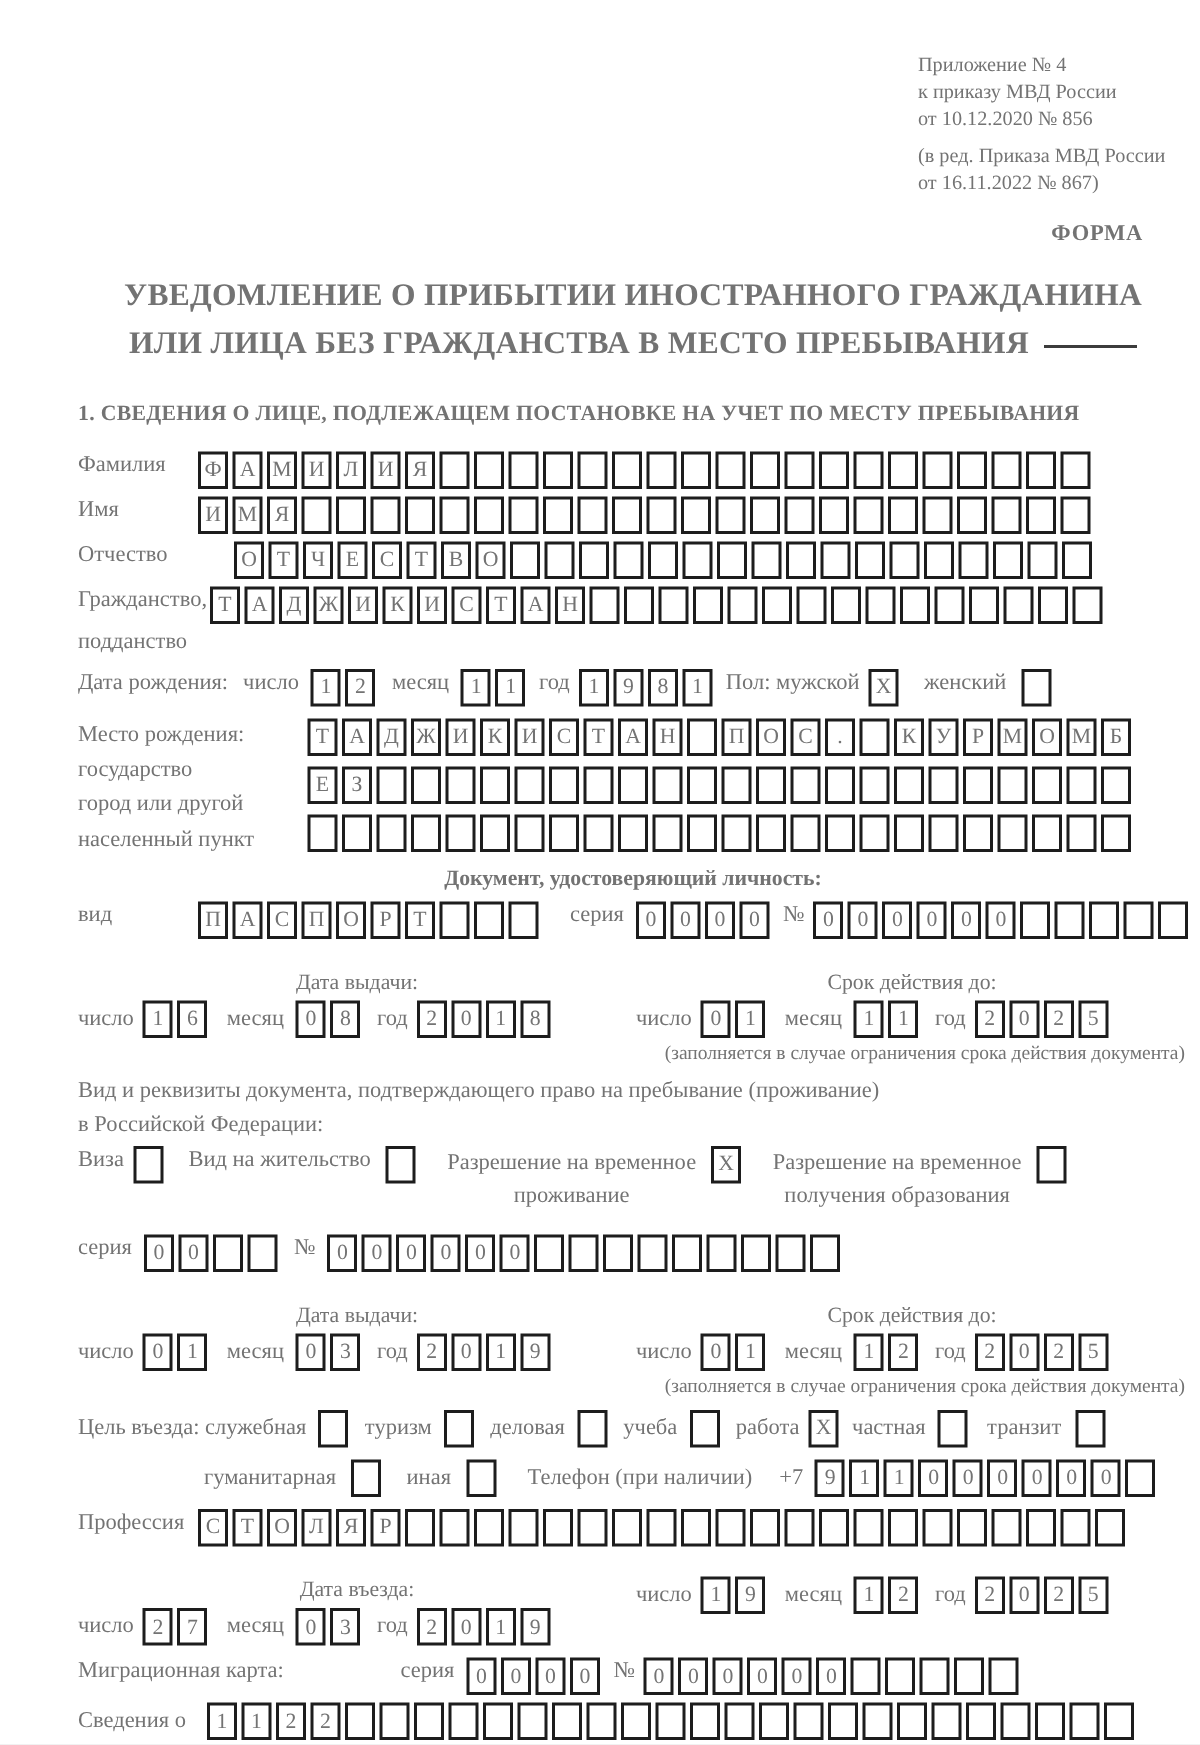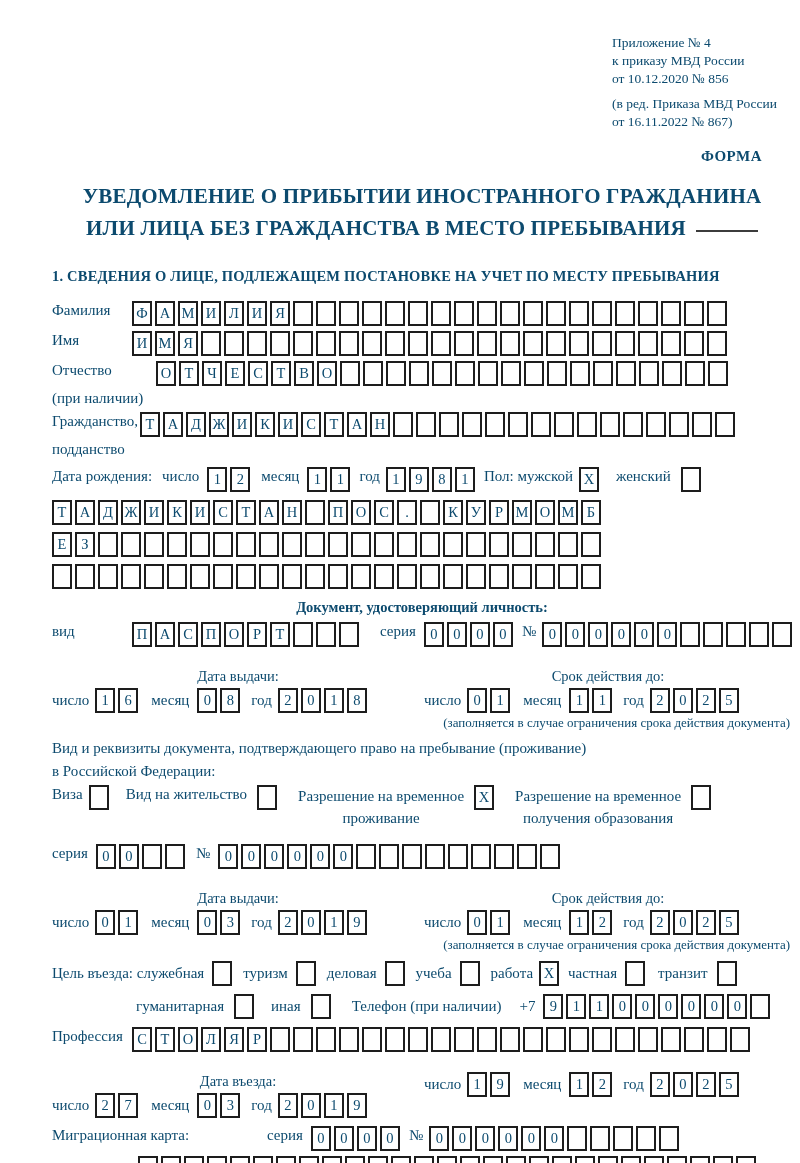--- a/index.html
+++ b/index.html
@@ -1,18 +1,18 @@
 <!DOCTYPE html>
 <html><head>
 <meta charset="utf-8">
 <style>
   html,body{margin:0;padding:0;background:#e8e8e8;}
   .page{
     width:800px;height:1163px;box-sizing:border-box;overflow:hidden;
-    margin:0 auto;background:#ffffff;color:#0c4a6e;
+    margin:0 auto;background:#ffffff;color:#737373;
     font-family:"Liberation Serif","DejaVu Serif",serif;
     font-size:15px;line-height:1.25;
     padding:34px 8px 10px 52px;position:relative;
   }
   .annex{width:200px;margin-left:560px;font-size:13.5px;line-height:1.35;}
   .annex .gap{height:6px;}
   .forma{font-weight:bold;text-align:right;padding-right:30px;margin-top:16px;font-size:15px;letter-spacing:.5px;}
   .title{
     text-align:center;font-weight:bold;font-size:21px;line-height:1.55;margin-top:14px;letter-spacing:.2px;
   }
@@ -162,21 +162,20 @@
         <span class="cell"></span>
         <span class="cell"></span>
         <span class="cell"></span>
         <span class="cell"></span>
         <span class="cell"></span>
         <span class="cell"></span>
         <span class="cell"></span>
         <span class="cell"></span>
       </span>
   </div>
-  <div class="sub-label">(при наличии)</div>
 
   <div class="frow">
     <span class="lbl w88">Гражданство,</span>
     <span class="strip">
         <span class="cell">Т</span>
         <span class="cell">А</span>
         <span class="cell">Д</span>
         <span class="cell">Ж</span>
         <span class="cell">И</span>
         <span class="cell">К</span>
@@ -227,20 +226,26 @@
     <span class="strip">
         <span class="cell">X</span>
       </span>
     <span class="lbl ml14 mr10">женский</span>
     <span class="strip">
         <span class="cell"></span>
       </span>
   </div>
 
   <div class="bp-block">
+    <div class="bp-labels">
+      <div>Место рождения:</div>
+      <div>государство</div>
+      <div>город или другой</div>
+      <div>населенный пункт</div>
+    </div>
     <div class="bp-cells">
       <div class="strip">
           <span class="cell">Т</span>
           <span class="cell">А</span>
           <span class="cell">Д</span>
           <span class="cell">Ж</span>
           <span class="cell">И</span>
           <span class="cell">К</span>
           <span class="cell">И</span>
           <span class="cell">С</span>

